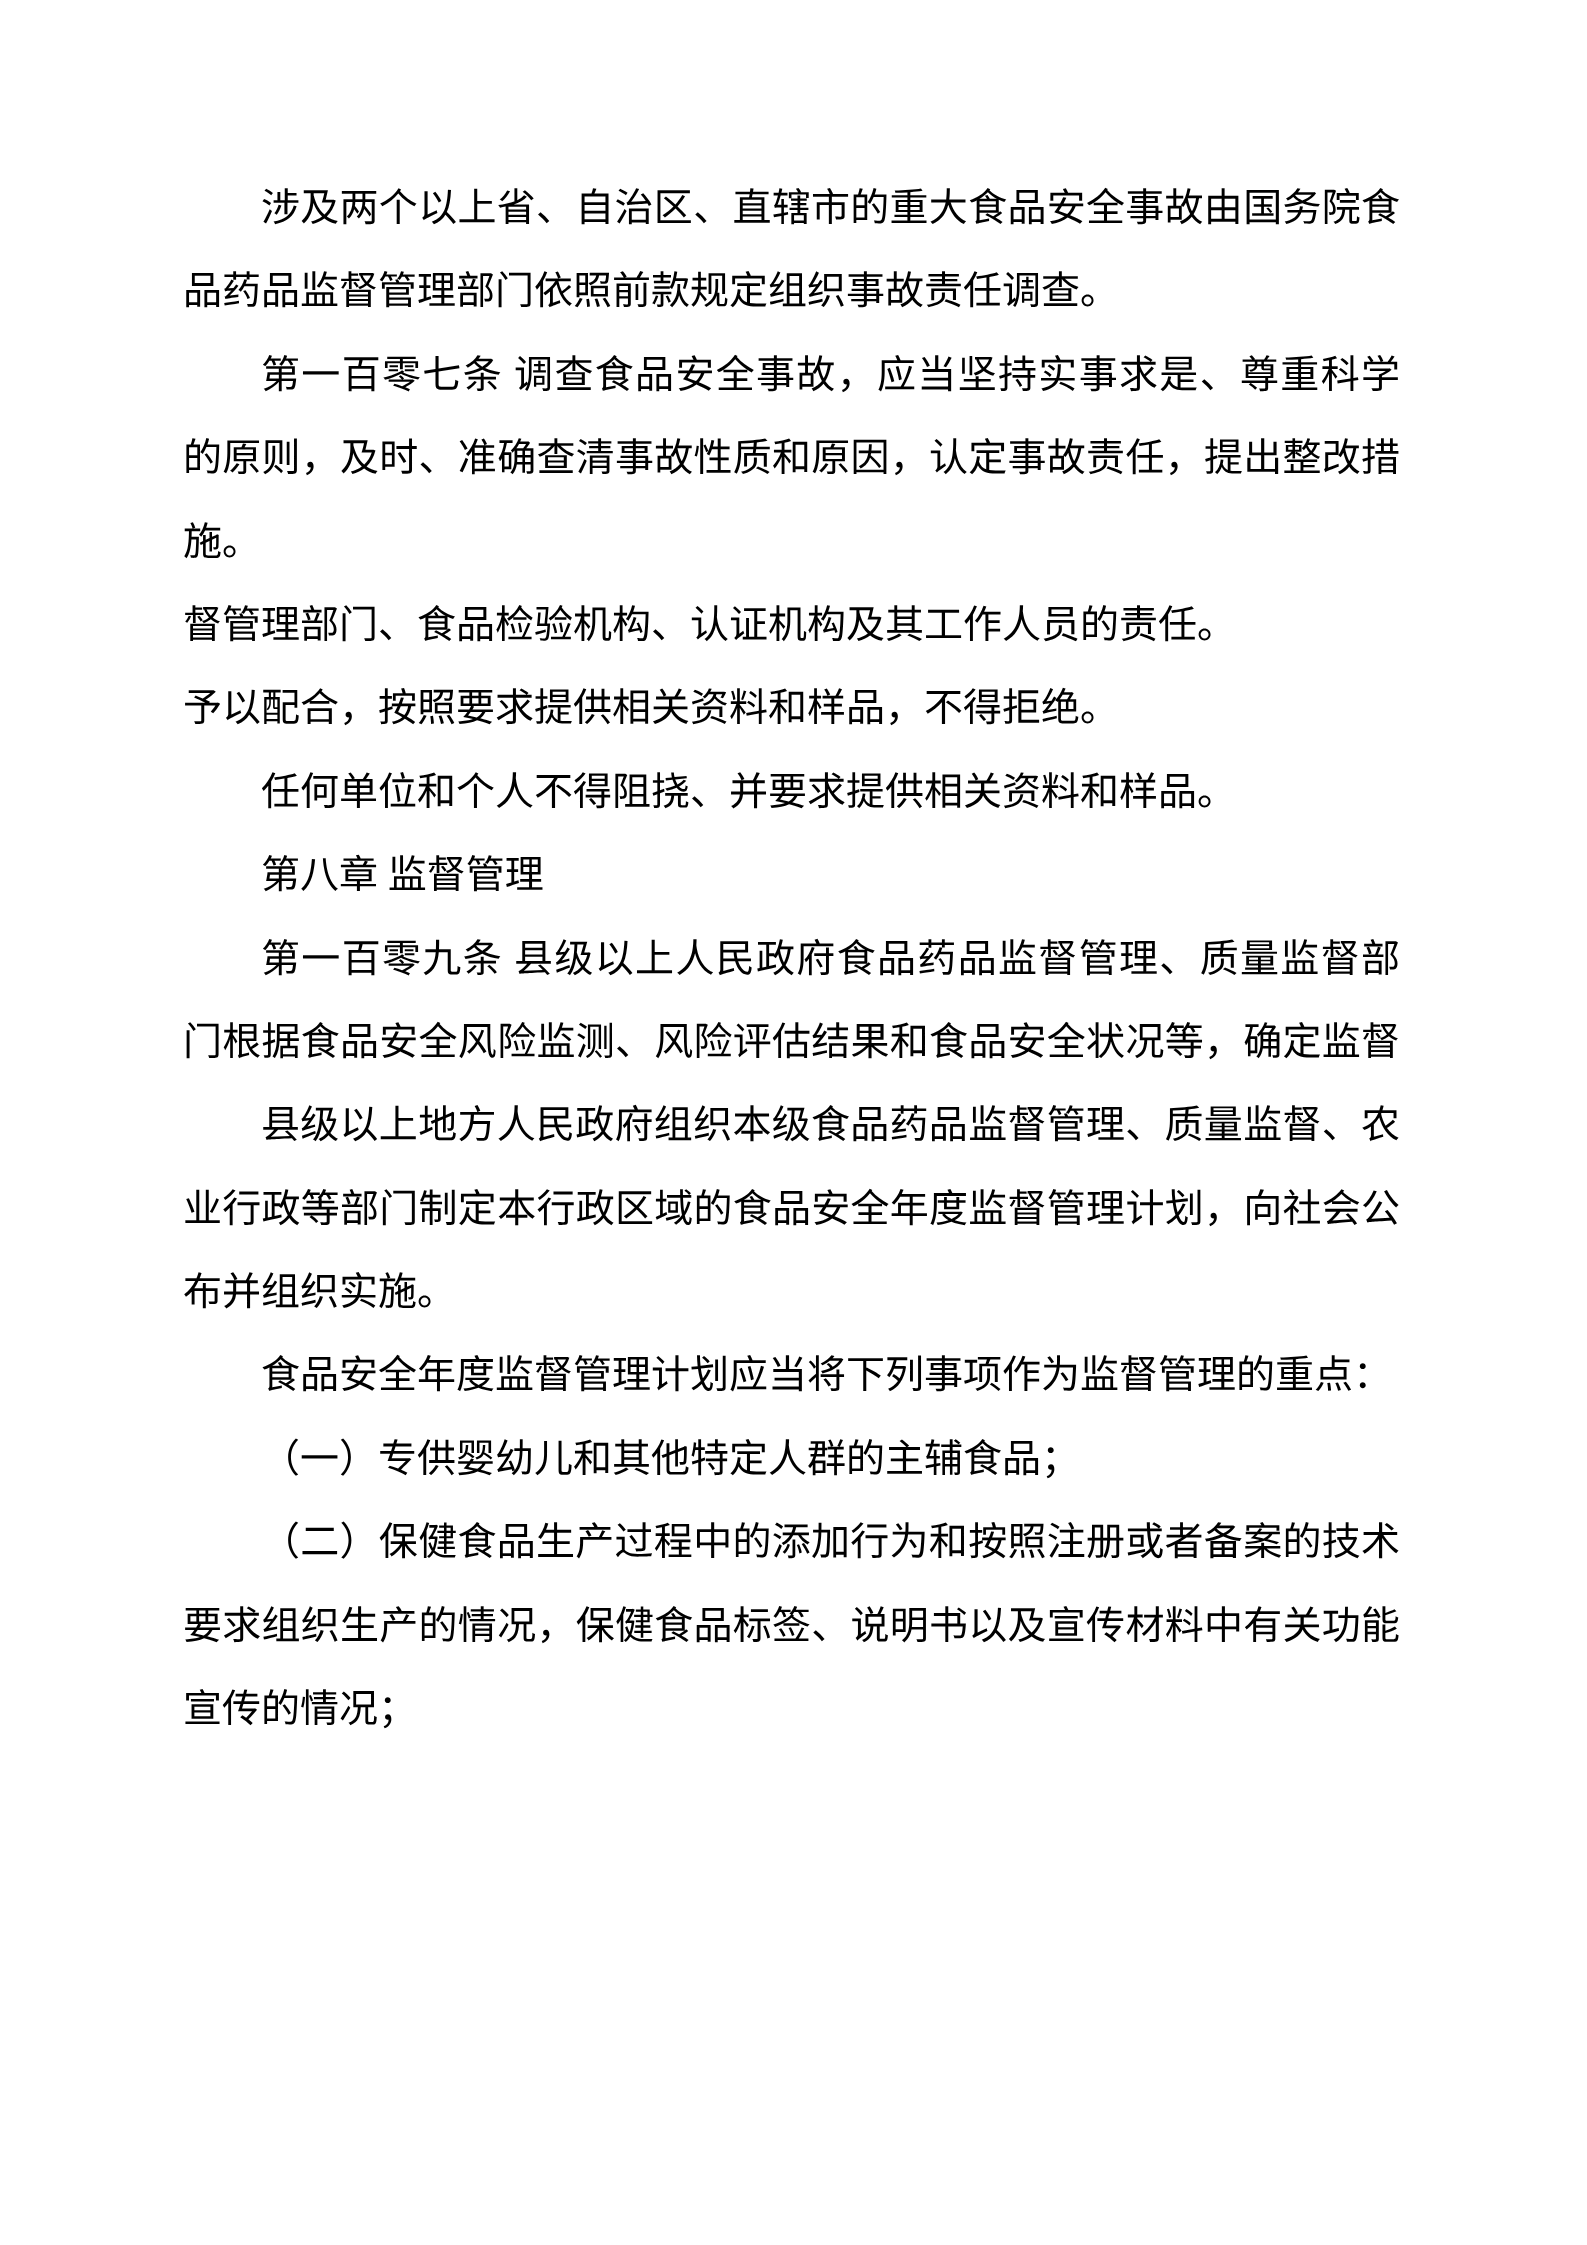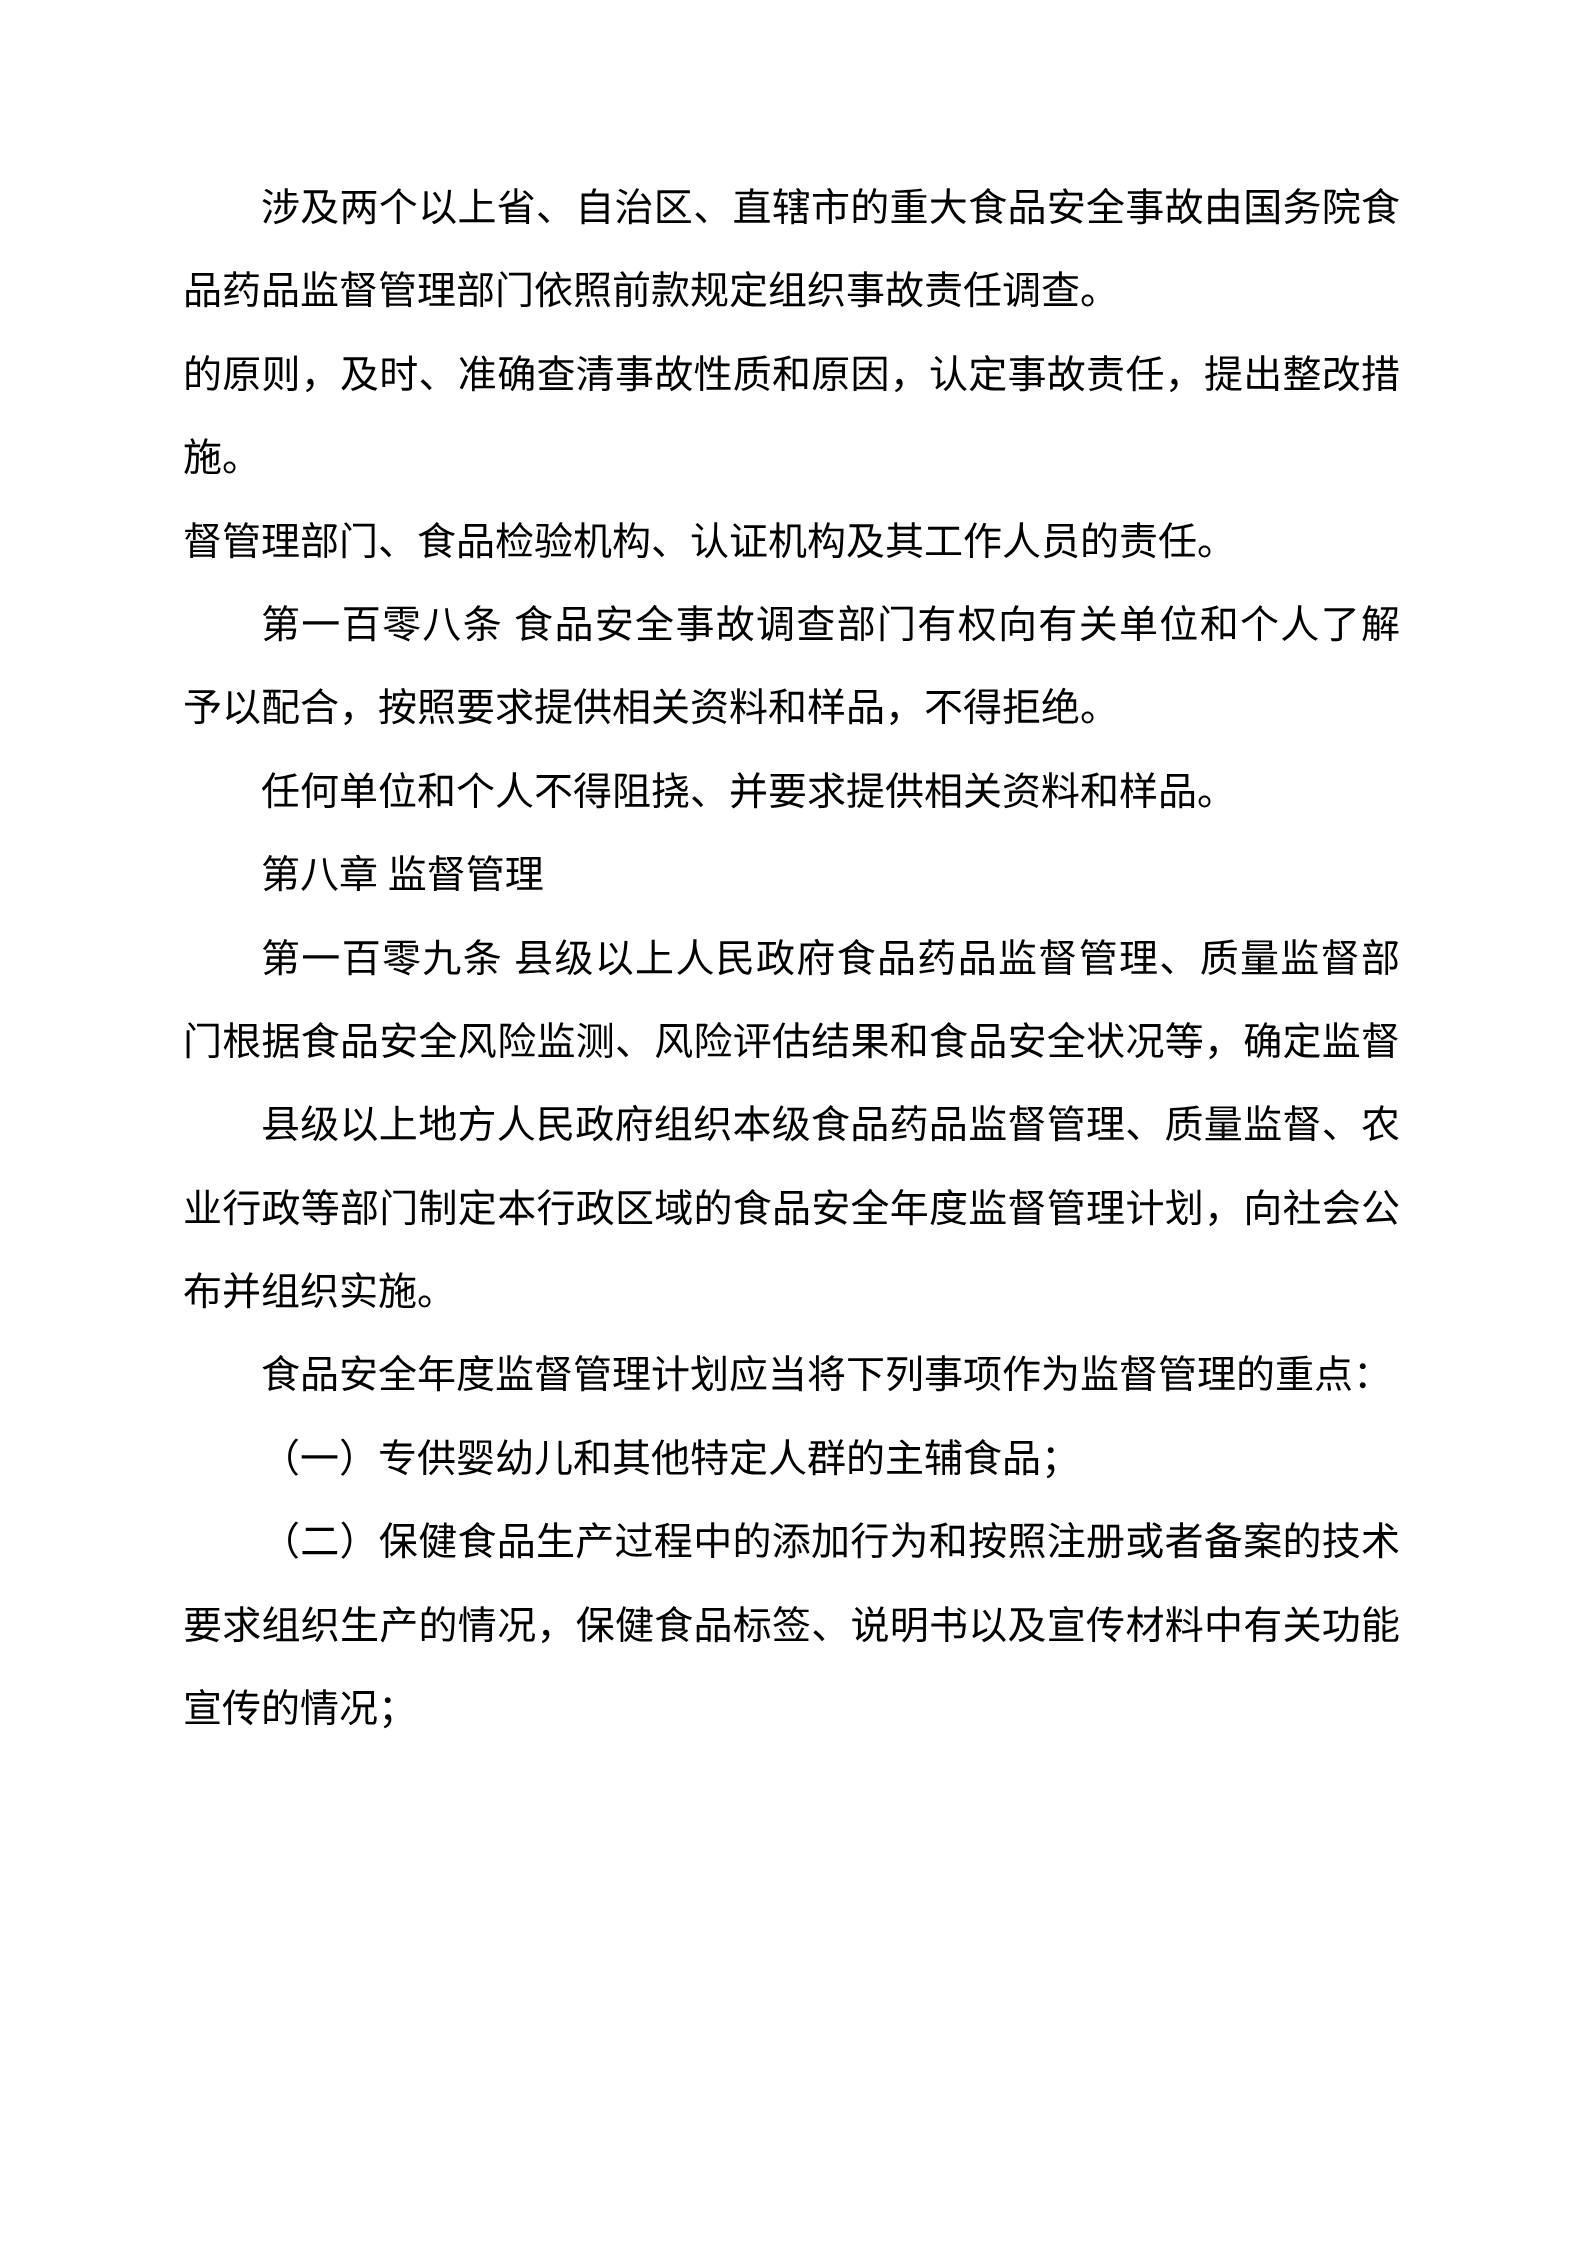--- a/index.html
+++ b/index.html
@@ -43,24 +43,24 @@
   }
 </style>
 </head>
 <body>
 
 <div class="page" style="background: rgb(255, 255, 255);">
   <div class="text-block" style="color: rgb(0, 0, 0);">
 
   <div class="text-line indent fill">涉及两个以上省、自治区、直辖市的重大食品安全事故由国务院食</div>
       <div class="text-line">品药品监督管理部门依照前款规定组织事故责任调查。</div>
+      <div class="text-line indent fill">第一百零七条 调查食品安全事故，应当坚持实事求是、尊重科学</div>
       <div class="text-line fill">的原则，及时、准确查清事故性质和原因，认定事故责任，提出整改措</div>
       <div class="text-line">施。</div>
       <div class="text-line">督管理部门、食品检验机构、认证机构及其工作人员的责任。</div>
-      <div class="text-line indent fill">第一百零八条 食品安全事故调查部门有权向有关单位和个人了解</div>
       <div class="text-line">予以配合，按照要求提供相关资料和样品，不得拒绝。</div>
       <div class="text-line indent">任何单位和个人不得阻挠、并要求提供相关资料和样品。</div>
       <div class="text-line indent">第八章 监督管理</div>
       <div class="text-line indent fill">第一百零九条 县级以上人民政府食品药品监督管理、质量监督部</div>
       <div class="text-line fill">门根据食品安全风险监测、风险评估结果和食品安全状况等，确定监督</div>
       <div class="text-line indent fill">县级以上地方人民政府组织本级食品药品监督管理、质量监督、农</div>
       <div class="text-line fill">业行政等部门制定本行政区域的食品安全年度监督管理计划，向社会公</div>
       <div class="text-line">布并组织实施。</div>
       <div class="text-line indent">食品安全年度监督管理计划应当将下列事项作为监督管理的重点：</div>
       <div class="text-line indent">（一）专供婴幼儿和其他特定人群的主辅食品；</div>

